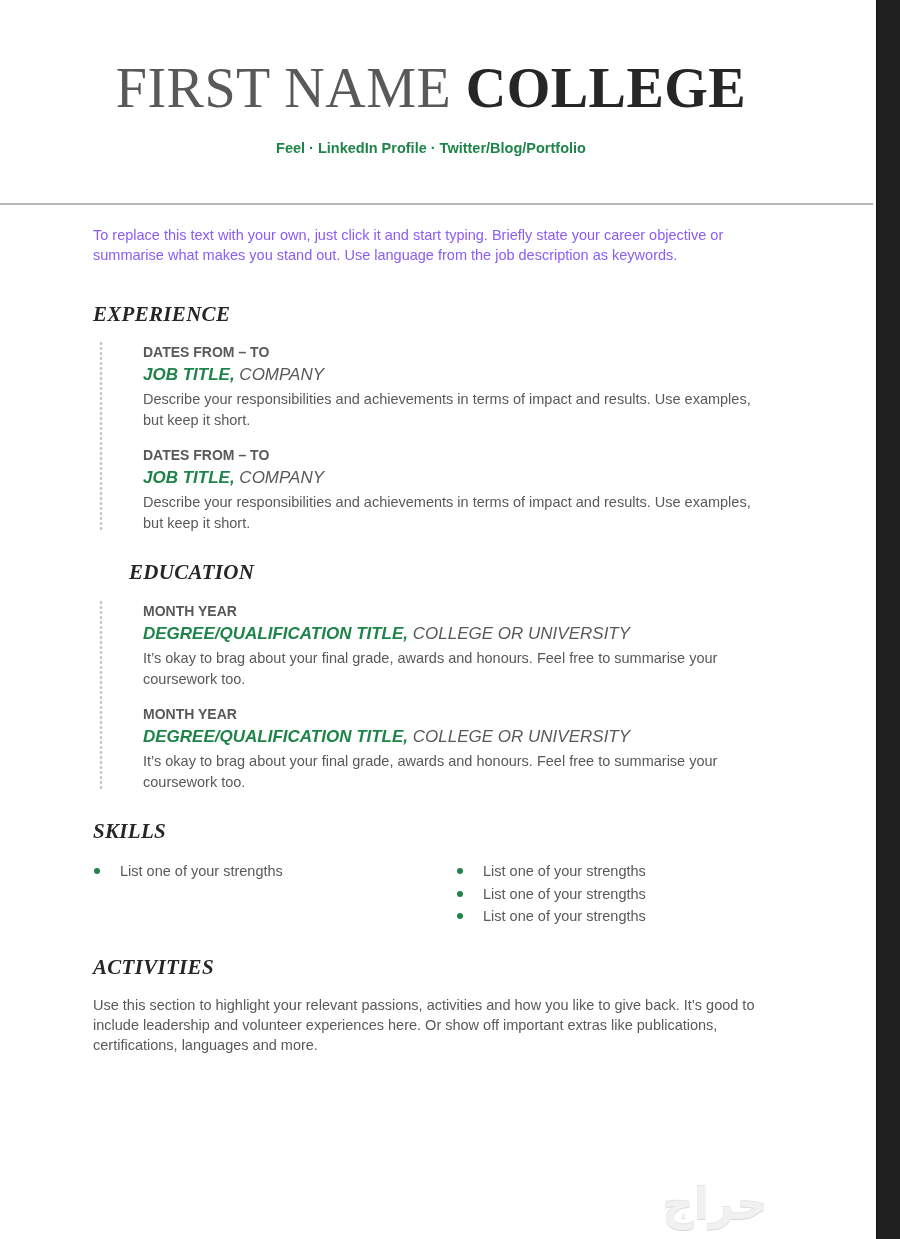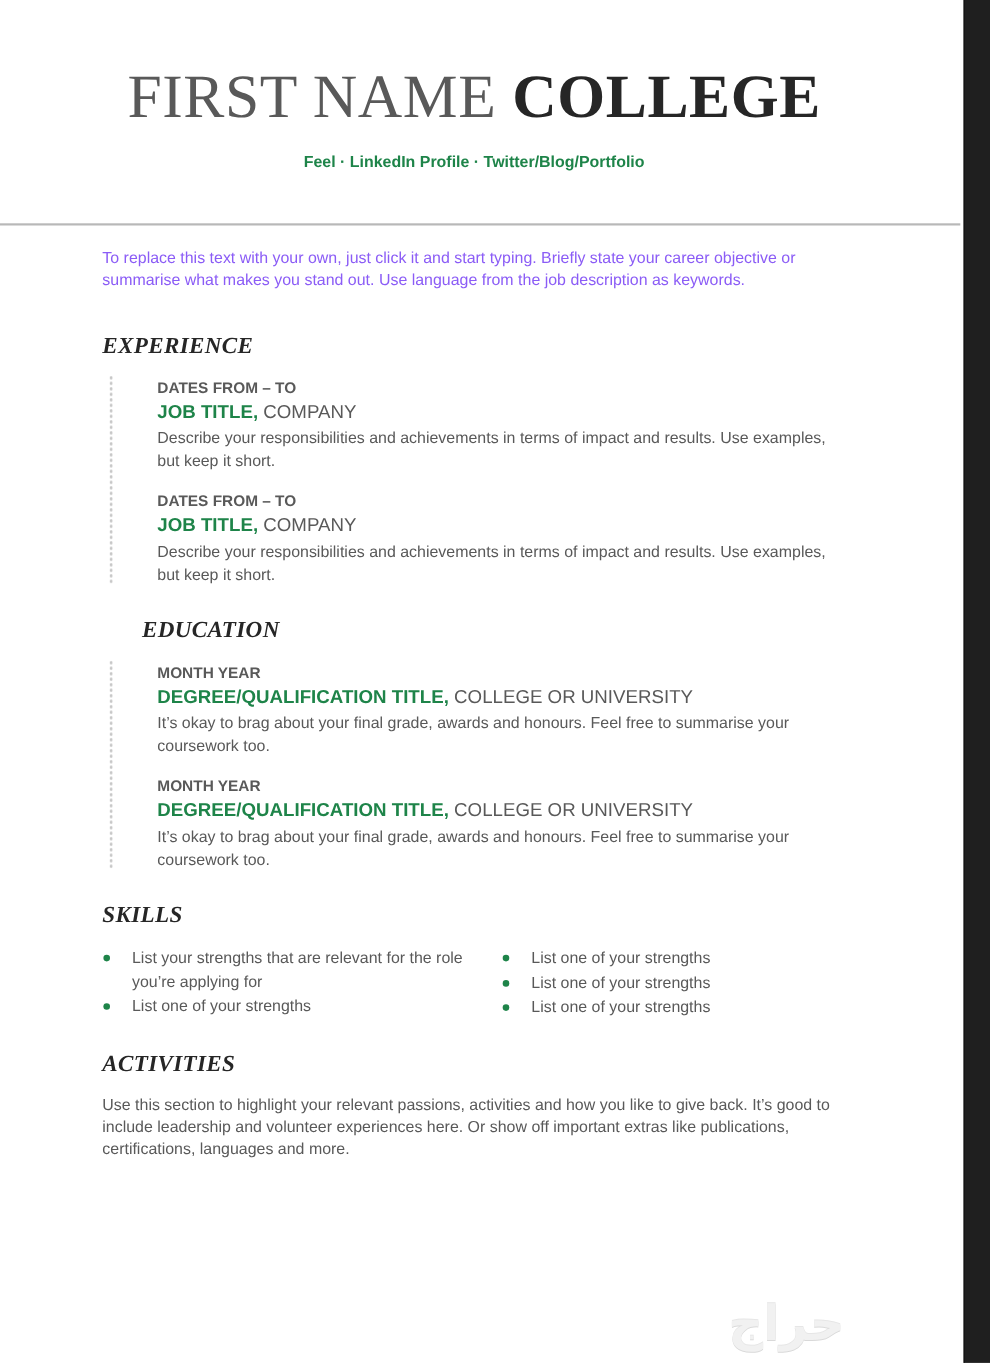--- a/index.html
+++ b/index.html
@@ -26,21 +26,21 @@
 
     .section-title { position: absolute; left: 93px; font-family: "Liberation Serif", serif;
                      font-weight: bold; font-size: 21px; color: #262626; letter-spacing: 0.3px; font-style: italic; }
 
     .timeline { position: absolute; left: 99px; width: 4px;
                 background-image: radial-gradient(circle, #c8c8c8 1.3px, transparent 1.6px);
                 background-size: 4px 5px; background-repeat: repeat-y; }
 
     .entry { position: absolute; left: 143px; width: 620px; }
     .entry .date { font-size: 14px; font-weight: bold; color: #595959; line-height: 18px; }
-    .entry .title-line { font-size: 17px; line-height: 22px; margin-top: 3px; color: #595959; }
+    .entry .title-line { font-size: 17px; line-height: 22px; margin-top: 3px; color: #595959; font-style: italic; }
     .entry .title-line .role { color: #1e8449; font-weight: bold; }
     .entry .desc { font-size: 14.5px; line-height: 20.5px; color: #595959; margin-top: 3px; }
 
     .skills-col { position: absolute; top: 861px; list-style: none; }
     .skills-col li { position: relative; padding-left: 27px; font-size: 14.5px; line-height: 21.5px; color: #595959; margin-bottom: 1px; }
     .skills-col li .bullet { position: absolute; left: 1px; top: 7px; width: 6px; height: 6px; border-radius: 50%; background: #1e8449; }
 
     .activities-text { position: absolute; left: 93px; top: 995px; width: 690px;
                        font-size: 14.5px; line-height: 20px; color: #595959; }
 
@@ -100,24 +100,20 @@
       <span class="role">DEGREE/QUALIFICATION TITLE,</span><span class="org"> COLLEGE OR UNIVERSITY</span>
     </div>
     <div class="desc">It’s okay to brag about your final grade, awards and honours. Feel free to summarise your coursework too.</div>
   </div>
 
   <h2 class="section-title" style="top:819px;">SKILLS</h2>
 
   <ul class="skills-col" style="left:93px; width:330px;">
     <li>
       <span class="bullet"></span>
-      <span>List your strengths that are relevant for the role you’re applying for</span>
-    </li>
-    <li>
-      <span class="bullet"></span>
       <span>List one of your strengths</span>
     </li>
   </ul>
 
   <ul class="skills-col" style="left:456px; width:300px;">
     <li>
       <span class="bullet"></span>
       <span>List one of your strengths</span>
     </li>
     <li>

